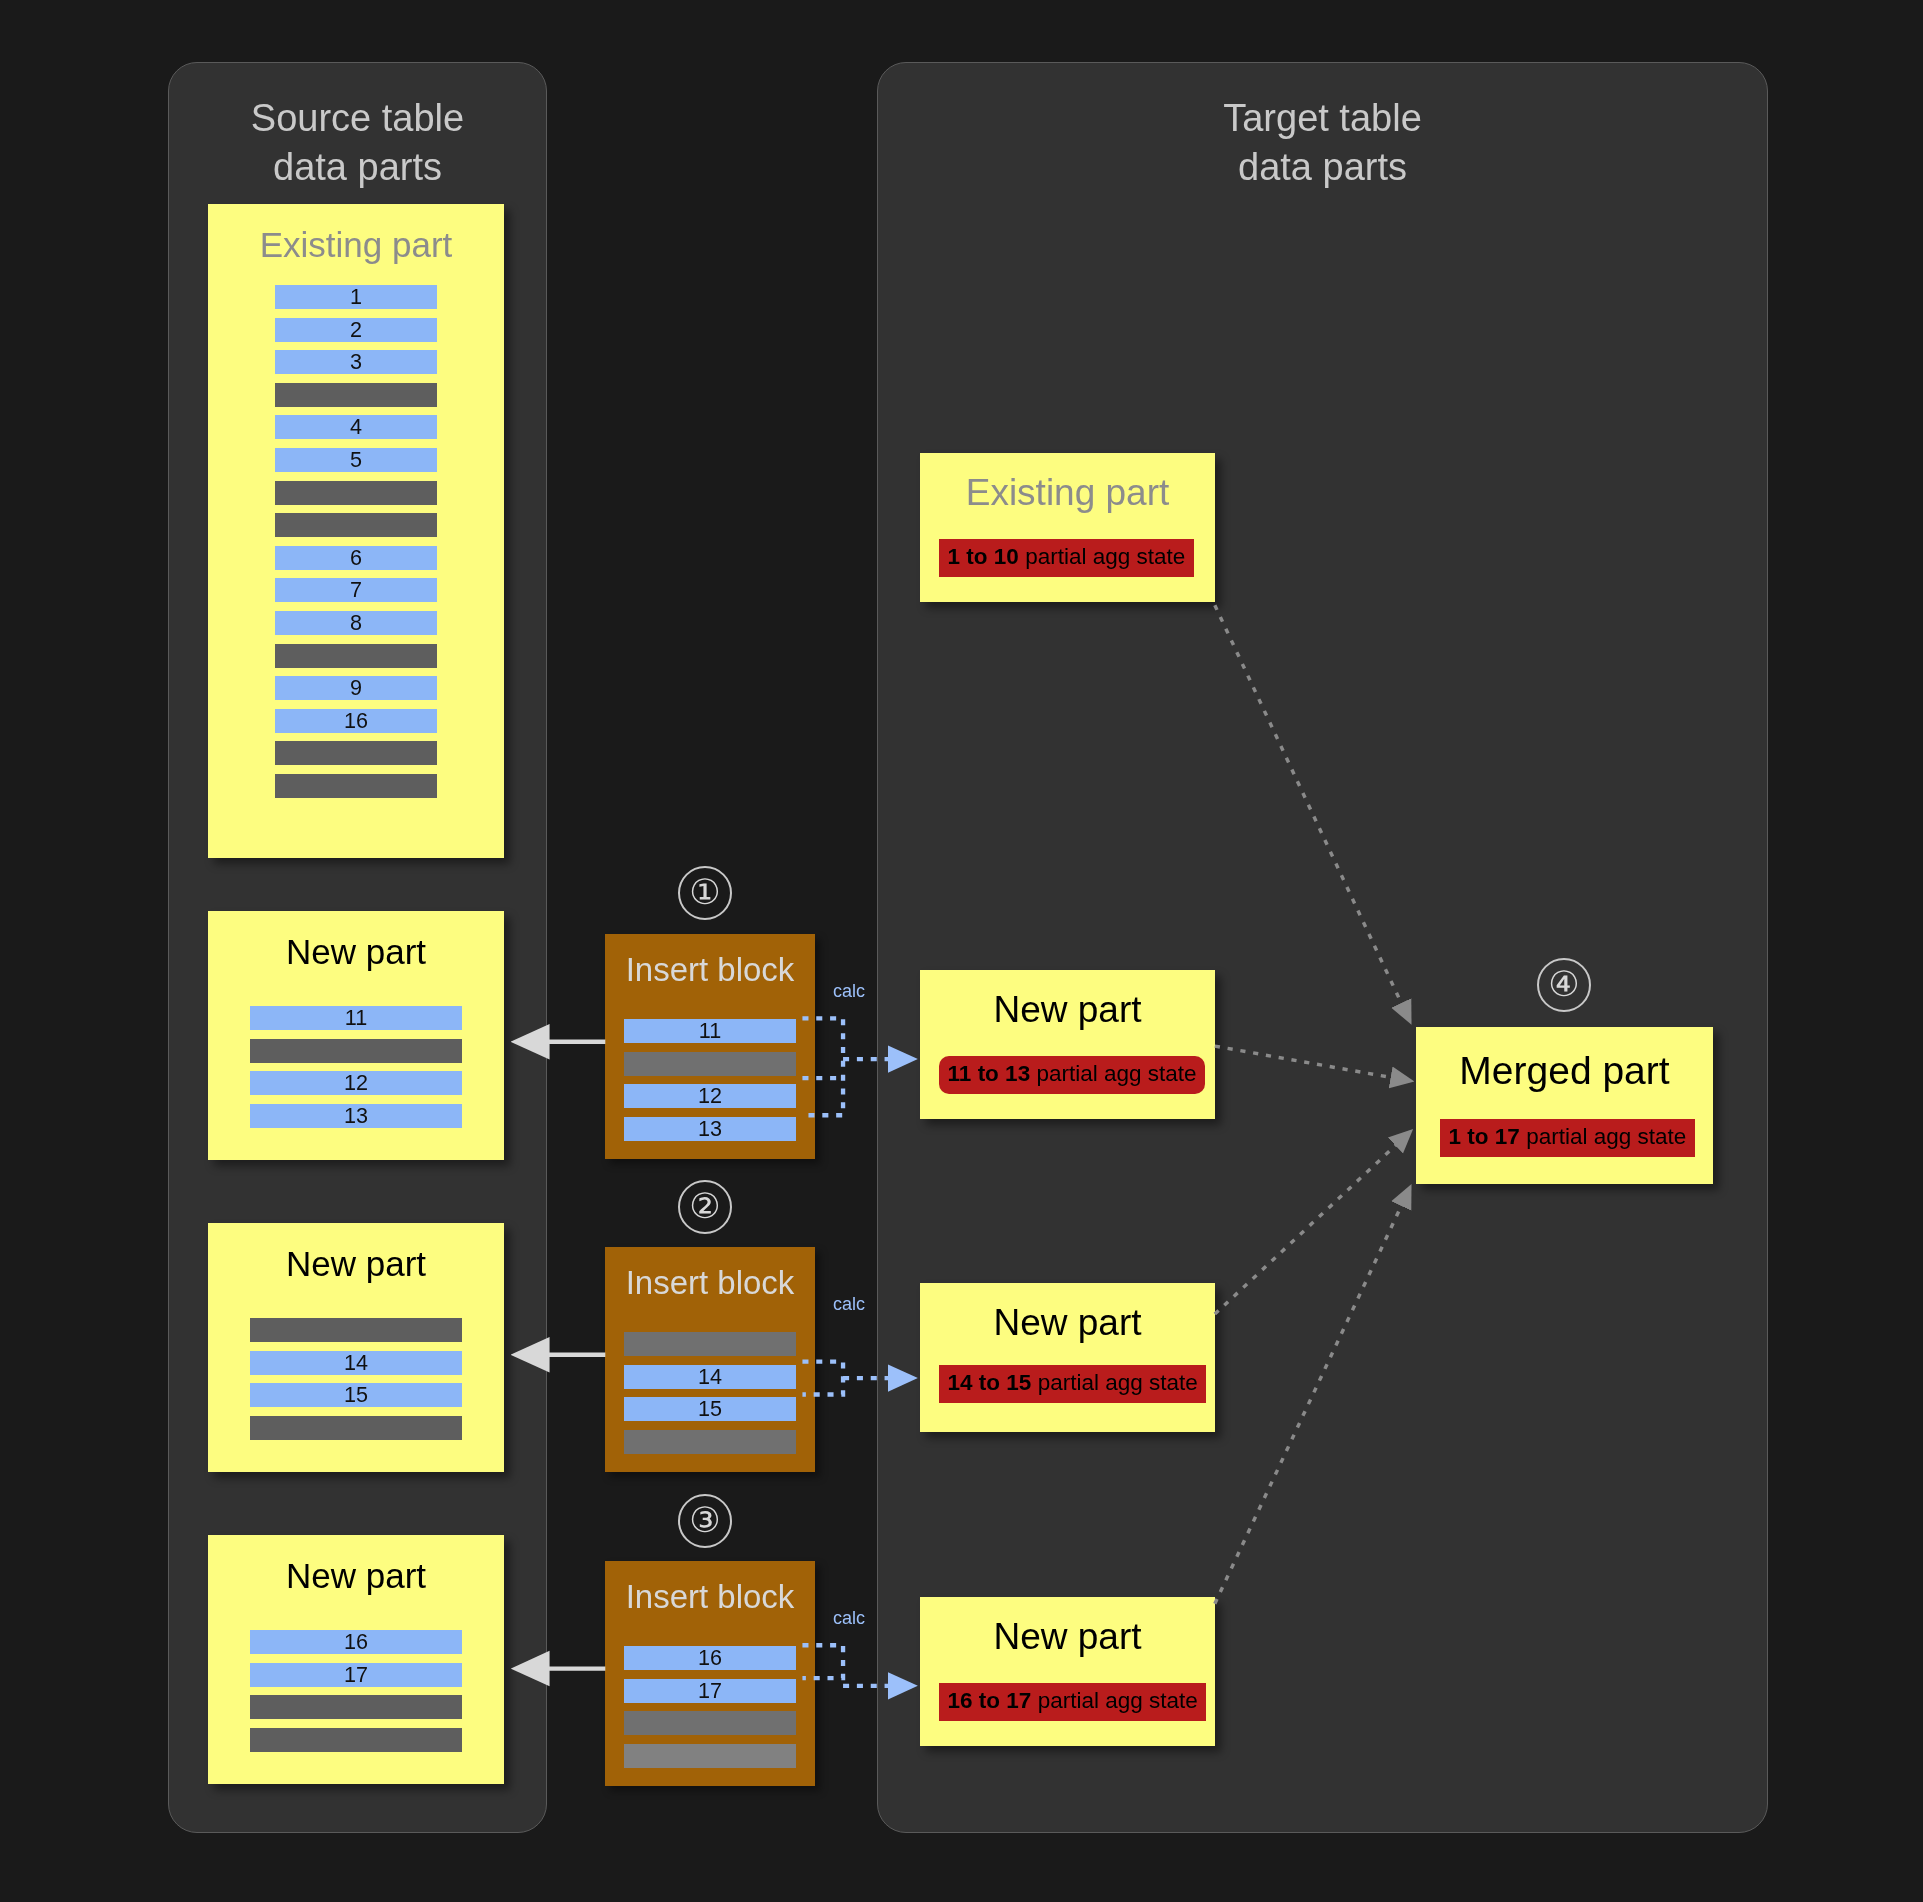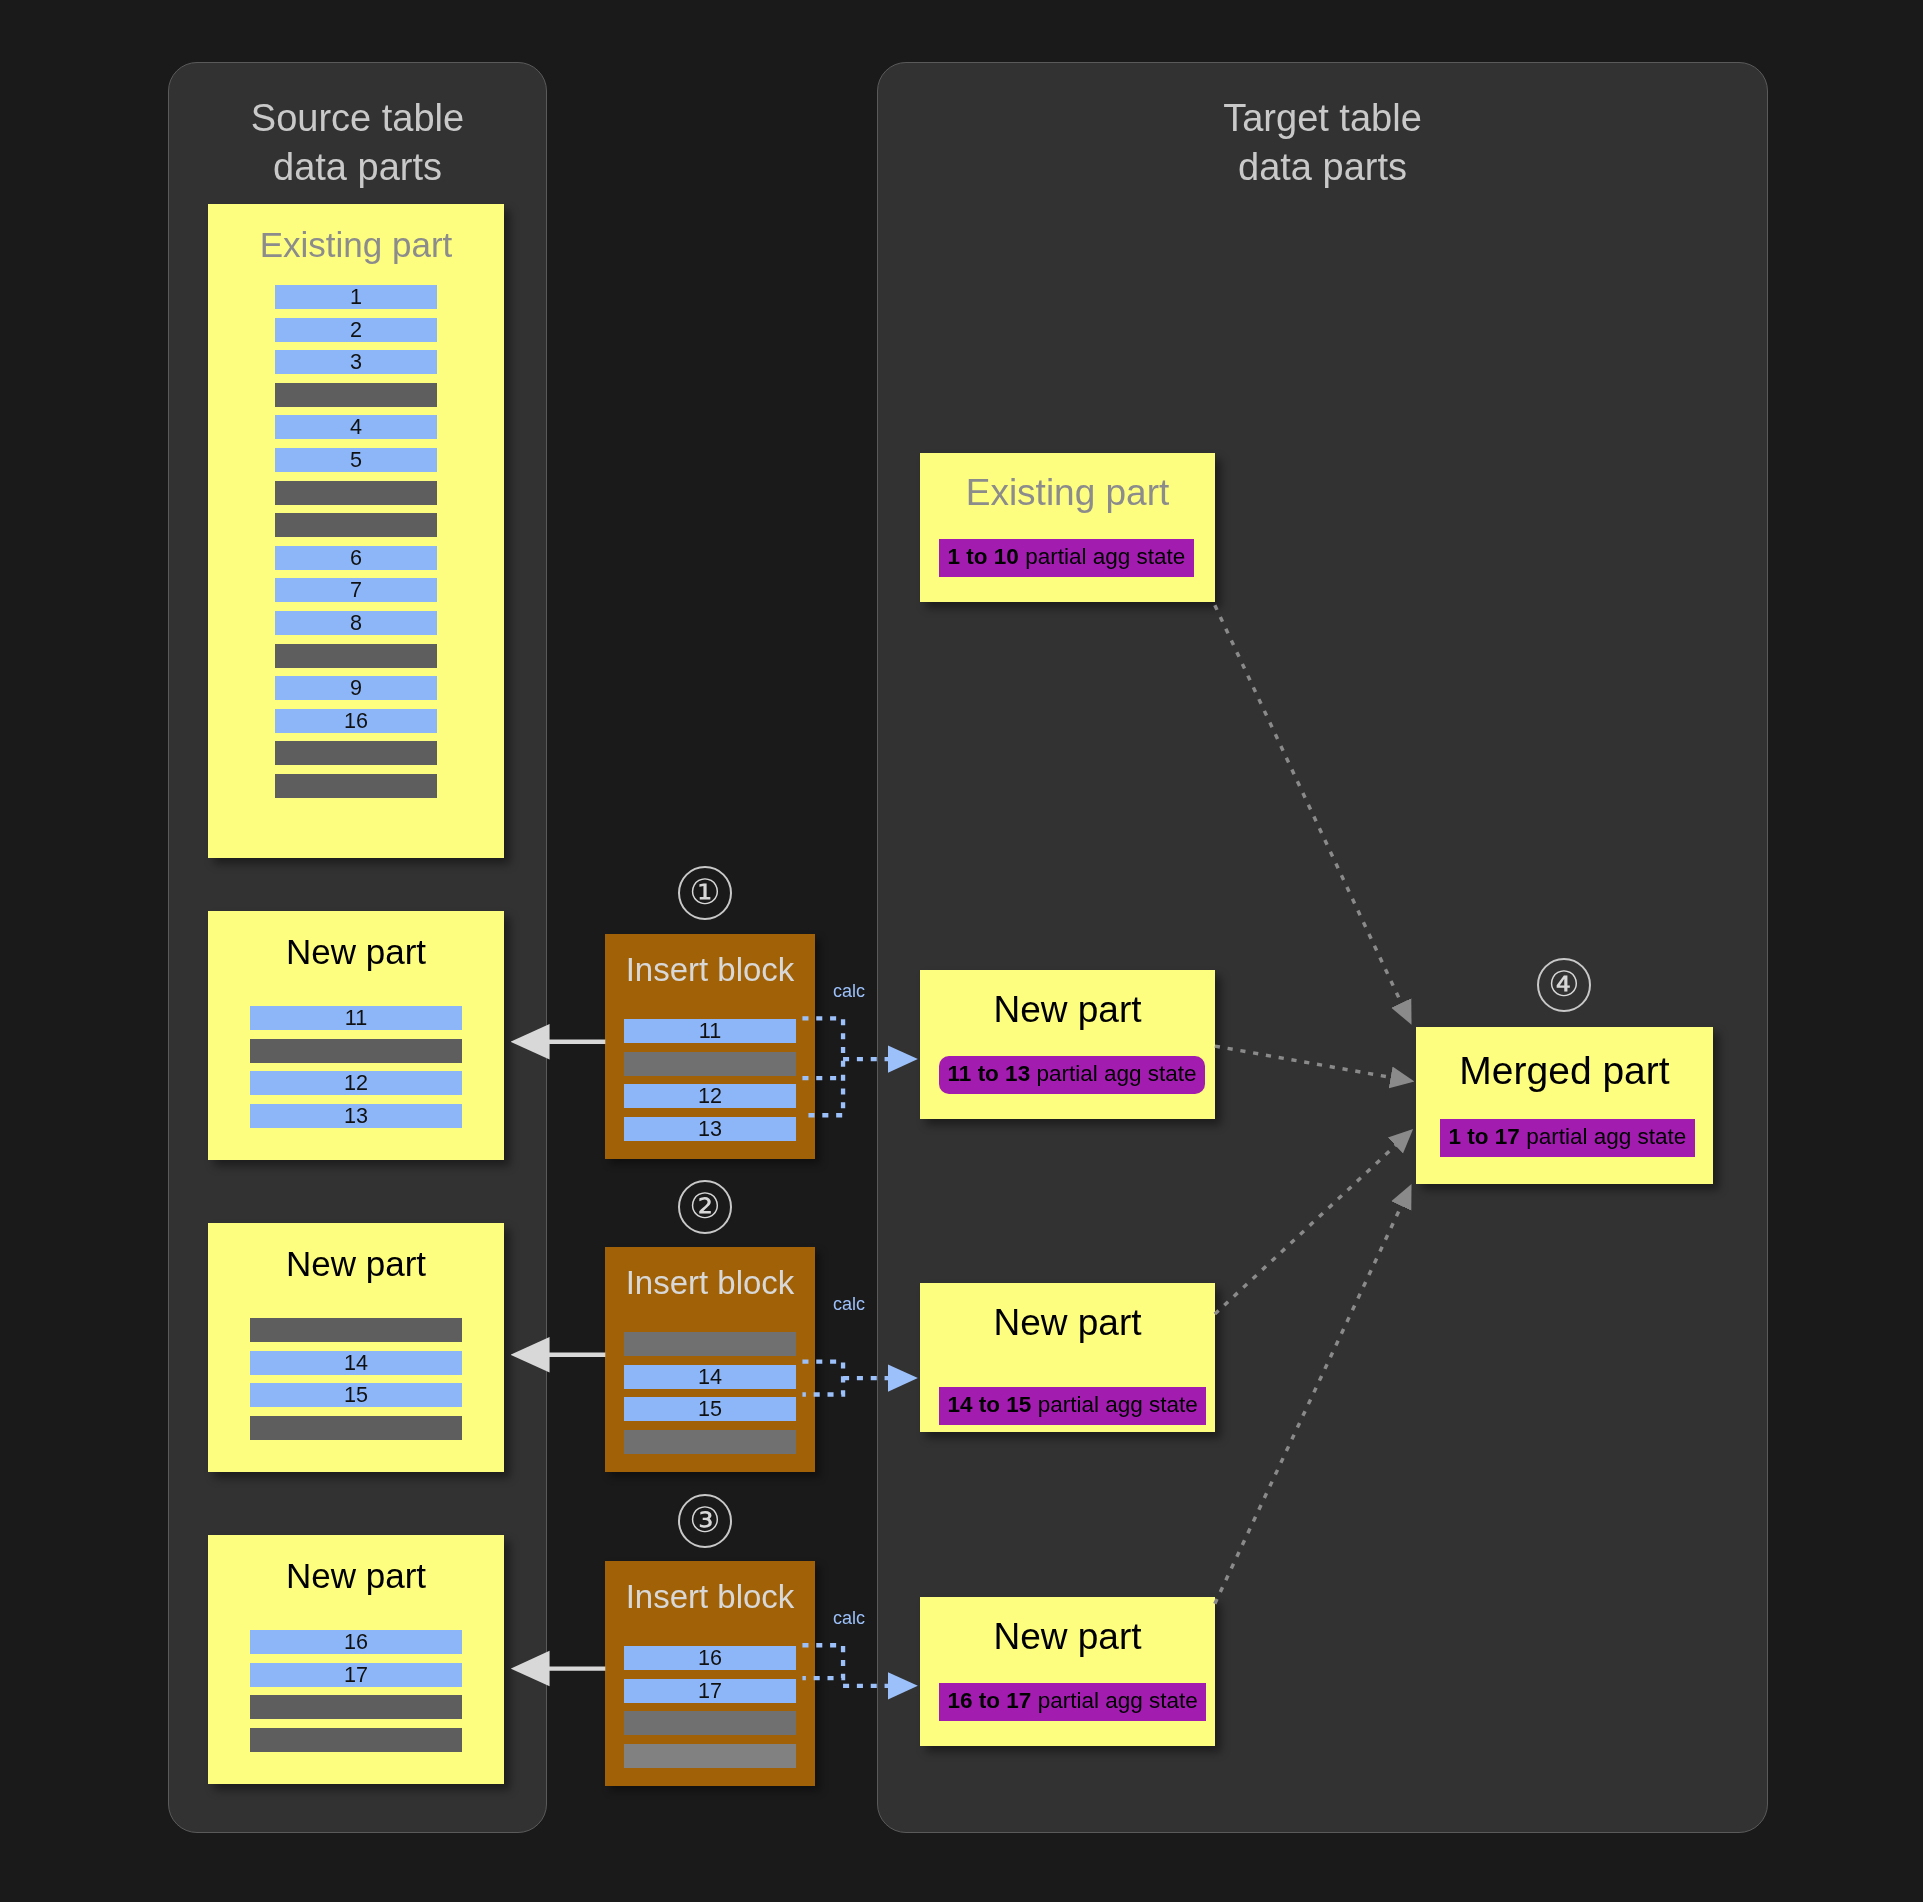--- a/index.html
+++ b/index.html
@@ -25,21 +25,21 @@
   
   .rows{position:absolute;left:0;right:0;}
   .row{height:24px;margin-bottom:8.6px;box-sizing:border-box;
        text-align:center;color:#111;font-size:21.6px;line-height:24px;}
   .row.blue{background:#8cb6f7;}
   .row.gray{background:#5e5e5e;}
   .row.gray2{background:#707070;}
   .row.gray3{background:#818181;}
 
   
-  .chip{position:absolute;background:#a21caf;color:#000;font-size:22.5px;
+  .chip{position:absolute;background:#b91c1c;color:#000;font-size:22.5px;
         line-height:1;padding:7px 8.6px 8.6px 8.6px;white-space:nowrap;}
   .chip b{font-weight:700;}
 
   
   .iblock{position:absolute;background:#a16207;box-sizing:border-box;
           box-shadow:5.2px 5.2px 7.8px rgba(0,0,0,0.40);}
   .iblock-title{text-align:center;color:#d8d8d8;font-size:33px;
                 line-height:1;padding-top:19px;}
 
   
@@ -129,21 +129,21 @@
 
   <div class="part" id="tgt-part-1" style="left:920px;top:970px;width:295px;height:149px;">
     <div class="part-title" style="font-size:37px;padding-top:21px;">New part</div>
     <div class="chip" style="left:19px;top:86px;border-radius:10px;">
       <b>11 to 13</b><span> partial agg state</span>
     </div>
   </div>
 
   <div class="part" id="tgt-part-2" style="left:920px;top:1283px;width:295px;height:149px;">
     <div class="part-title" style="font-size:37px;padding-top:21px;">New part</div>
-    <div class="chip" style="left:19px;top:104px;">
+    <div class="chip" style="left:19px;top:82px;">
       <b>14 to 15</b><span> partial agg state</span>
     </div>
   </div>
 
   <div class="part" id="tgt-part-3" style="left:920px;top:1597px;width:295px;height:149px;">
     <div class="part-title" style="font-size:37px;padding-top:21px;">New part</div>
     <div class="chip" style="left:19px;top:86px;">
       <b>16 to 17</b><span> partial agg state</span>
     </div>
   </div>

